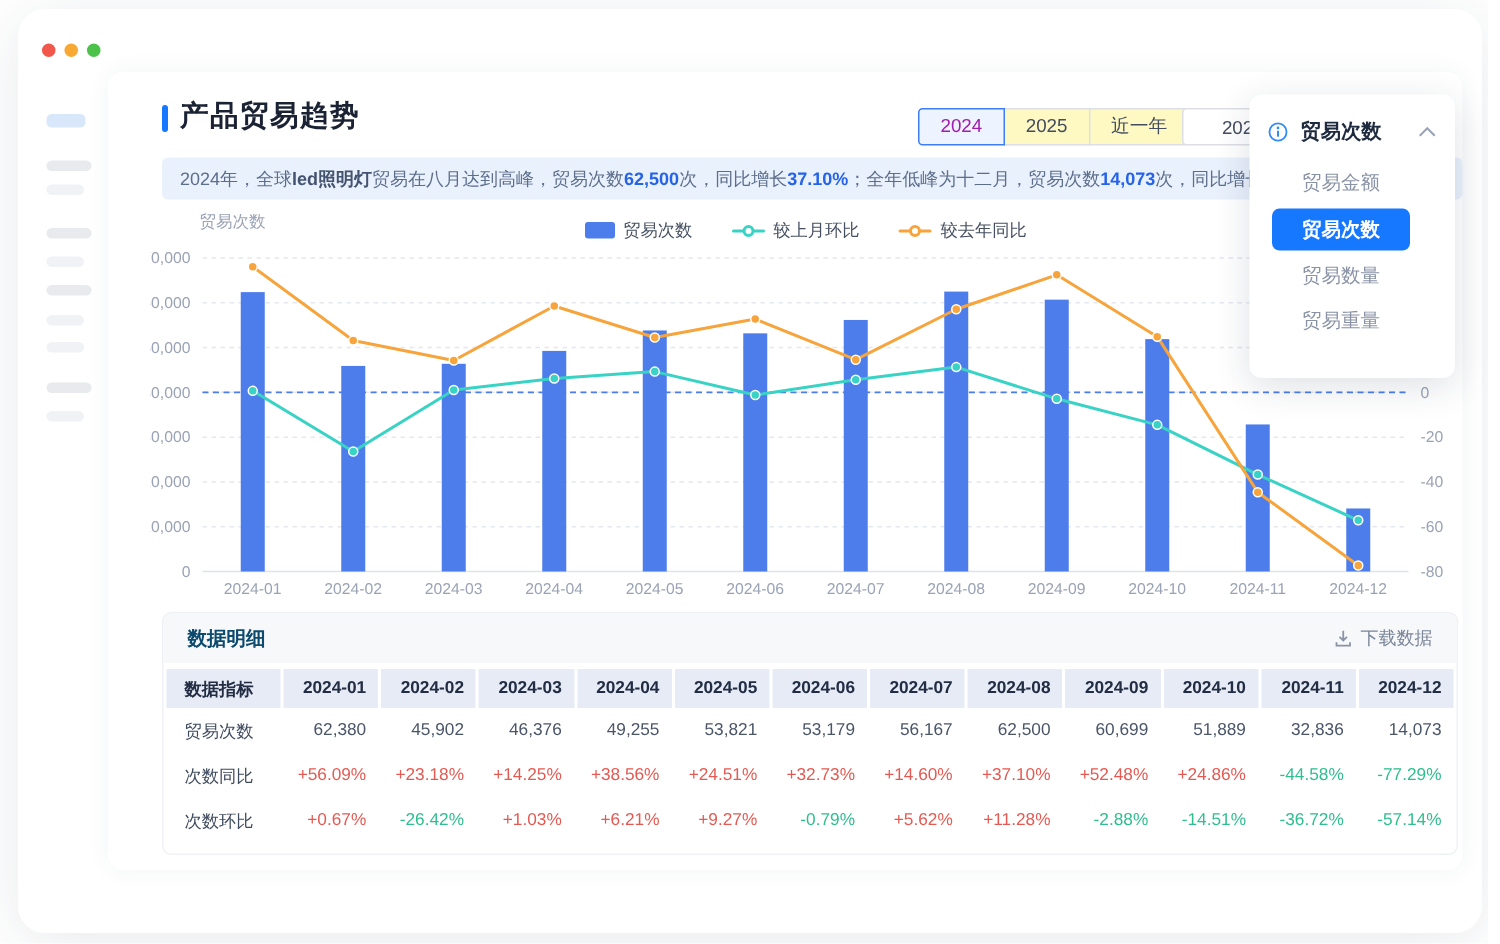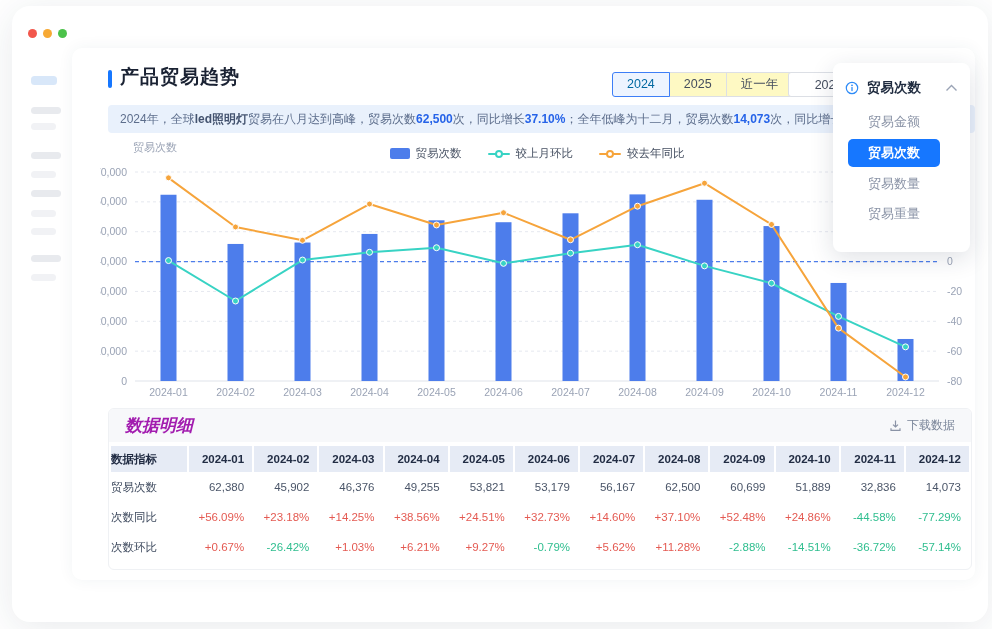--- a/index.html
+++ b/index.html
@@ -21,21 +21,21 @@
 
   .accent-bar { position:absolute; left:108px; top:70px; width:4px; height:18px; background:#1677FF; border-radius:2px; }
   .page-title { position:absolute; left:120px; top:64px; font-size:19px; font-weight:bold; color:#1A2233; letter-spacing:1px; }
 
   
   .tabs { position:absolute; left:612px; top:72px; display:flex; }
   .tab-btn { height:25px; padding:0 14px; font-size:12.5px; line-height:23px; background:#fef9c3;
     border:1px solid #DCDFE5; color:#444D5E; margin-left:-1px; cursor:pointer; white-space:nowrap; }
   .tab-btn:first-child { border-radius:3px 0 0 3px; margin-left:0; }
   .tab-btn:last-child { border-radius:0 3px 3px 0; }
-  .tab-btn.active { background:#EDF4FF; border:1px solid #3D7EF7; color:#0369a1; z-index:1;text-align:right; }
+  .tab-btn.active { background:#EDF4FF; border:1px solid #3D7EF7; color:#a21caf; z-index:1;text-align:right; }
 
   .range-picker { position:absolute; left:788px; top:72px; width:172px; height:25px; border:1px solid #DCDFE5;
     border-radius:3px; background:#fff; display:flex; align-items:center; justify-content:center; gap:8px;
     font-size:12.5px; color:#444D5E; }
   .range-picker .arrow { color:#B3BAC6; font-size:11px; }
 
   
   .summary { position:absolute; left:108px; top:105px; width:867px; height:28px; background:#E9F1FC;
     border-radius:4px; padding:6px 12px; font-size:12px; color:#5D6E8C; white-space:nowrap; overflow:hidden; }
   .summary .seg-bold { font-weight:bold; color:#44536F; }
@@ -48,25 +48,25 @@
   .legend-swatch-bar { width:20px; height:11px; border-radius:2px; }
   .legend-swatch-line { position:relative; width:22px; height:11px; }
   .legend-swatch-line .ln { position:absolute; left:0; right:0; top:4.5px; height:2px; border-radius:1px; }
   .legend-swatch-line .dot { position:absolute; left:7px; top:1.5px; width:8px; height:8px; border-radius:50%; background:#fff; border:2px solid; }
   #chart-svg { position:absolute; left:100px; top:158px; }
 
   
   .table-card { position:absolute; left:108px; top:408px; width:864px; height:162px; background:#fff;
     border:1px solid #EFF1F4; border-radius:6px; overflow:hidden; }
   .table-strip { height:33px; background:#F7F8FA; display:flex; align-items:center; justify-content:space-between; padding:0 16px; }
-  .table-title { font-size:17px; font-weight:bold; color:#a21caf;font-style:italic; }
+  .table-title { font-size:13px; font-weight:bold; color:#0c4a6e; }
   .download-btn { display:flex; align-items:center; gap:5px; font-size:12px; color:#7A8599; cursor:pointer; }
   .grid-table { display:grid; grid-template-columns:76px repeat(12,1fr); gap:0 2px; padding:4px 2px 0; }
   .gcell { font-size:11.5px; display:flex; align-items:center; justify-content:flex-end; padding-right:8px; white-space:nowrap; }
-  .gcell.first { justify-content:flex-start; padding-right:0;font-family:Liberation Serif, serif; }
+  .gcell.first { justify-content:flex-start; padding-left:12px; padding-right:0;font-family:Liberation Serif, serif; }
   .ghead { background:#E6EBF5; height:26px; font-weight:bold; color:#222D44; }
   .grow { height:30px; color:#4A5568; }
   .grow.label { color:#3E4A5E; }
   .pos { color:#E45A52; } .neg { color:#2FBE8F; }
 
   
   .dropdown { position:absolute; left:833px; top:63px; width:137px; height:189px; background:#fff;
     border-radius:8px; box-shadow:0 6px 24px rgba(31,45,70,.14); z-index:20; }
   .dd-header { display:flex; align-items:center; padding:16px 12px 10px 12px; cursor:pointer; }
   .dd-header .dd-label { font-size:13.5px; font-weight:bold; color:#1E2A3E; margin-left:8px; flex:1; }

